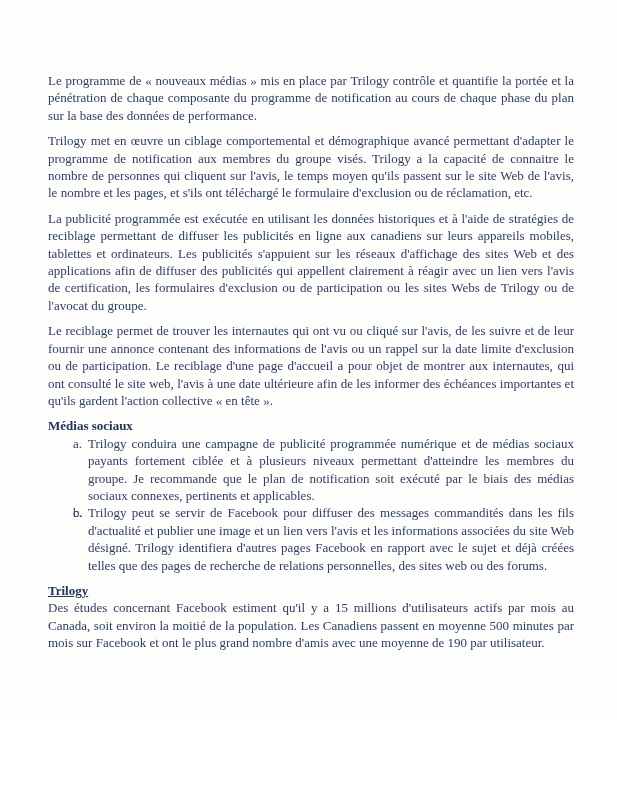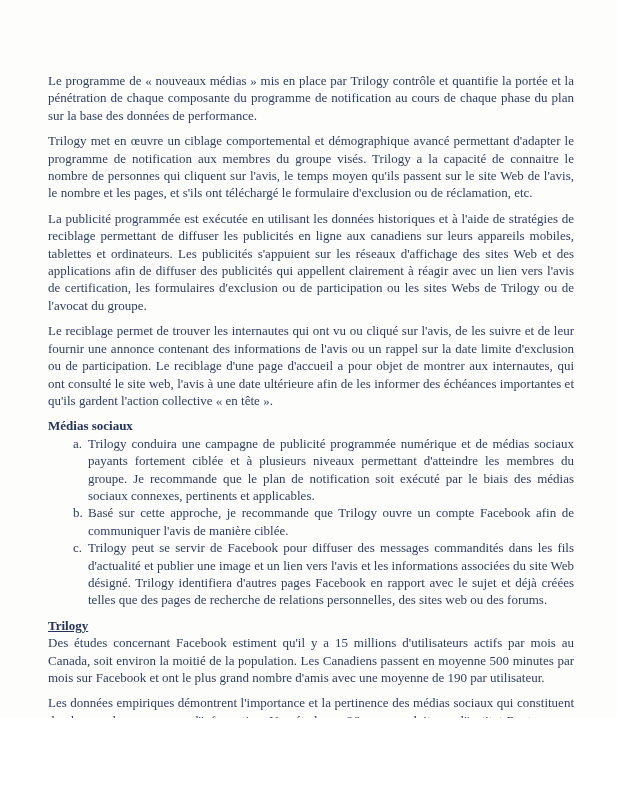--- a/index.html
+++ b/index.html
@@ -67,32 +67,30 @@
 
     <p class="para heading">Médias sociaux</p>
 
     <div class="list">
       <div class="list-item">
         <span class="marker">a.</span>
         <span>Trilogy conduira une campagne de publicité programmée numérique et de médias sociaux payants fortement ciblée et à plusieurs niveaux permettant d'atteindre les membres du groupe. Je recommande que le plan de notification soit exécuté par le biais des médias sociaux connexes, pertinents et applicables.</span>
       </div>
       <div class="list-item">
         <span class="marker">b.</span>
-        <span>Basé sur cette approche, je recommande que Trilogy ouvre un compte Facebook afin de communiquer l'avis de manière ciblée.</span>
       </div>
       <div class="list-item">
         <span class="marker">c.</span>
         <span>Trilogy peut se servir de Facebook pour diffuser des messages commandités dans les fils d'actualité et publier une image et un lien vers l'avis et les informations associées du site Web désigné. Trilogy identifiera d'autres pages Facebook en rapport avec le sujet et déjà créées telles que des pages de recherche de relations personnelles, des sites web ou des forums.</span>
       </div>
     </div>
 
     <p class="para heading underlined">
       <span>Trilogy</span>
     </p>
 
     <p class="para">Des études concernant Facebook estiment qu'il y a 15 millions d'utilisateurs actifs par mois au Canada, soit environ la moitié de la population. Les Canadiens passent en moyenne 500 minutes par mois sur Facebook et ont le plus grand nombre d'amis avec une moyenne de 190 par utilisateur.</p>
 
-    <p class="para">Les données empiriques démontrent l'importance et la pertinence des médias sociaux qui constituent de plus en plus une source d'information. Une étude sur 26 pays conduite par l'institut Reuters pour l'étude du journalisme (Reuters</p>
 
   </div>
 
   <div class="page-number">10</div>
 </div>
 
 </body></html>

